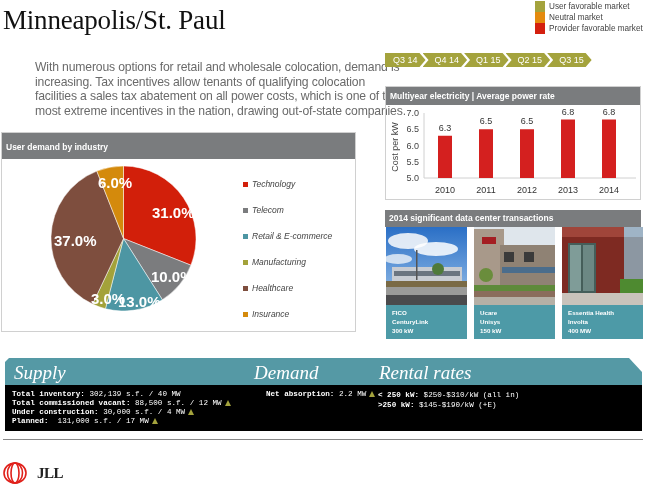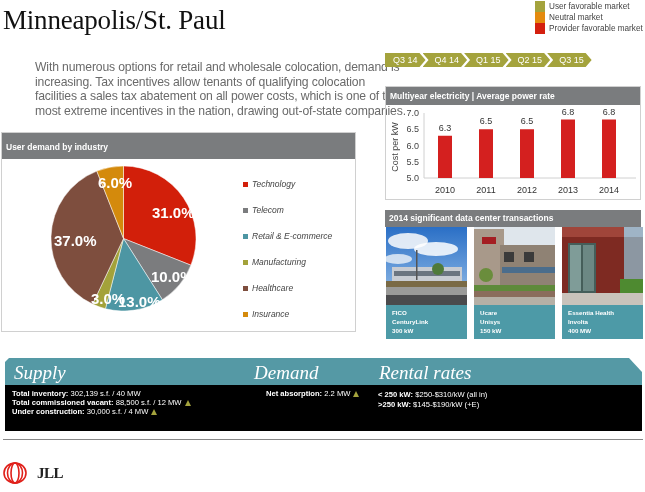--- a/index.html
+++ b/index.html
@@ -38,21 +38,21 @@
   .tx .cards { position: absolute; top: 17px; left: 1px; display: flex; }
   .card { width: 81px; margin-right: 7px; }
   .card:last-child { margin-right: 0; width: 81px; }
   .photo { height: 78px; position: relative; overflow: hidden; }
   .caption { background: #4d9aa7; color: #fff; font-weight: bold; font-size: 6.2px; line-height: 9px; height: 34px; padding: 3px 0 0 6px; }
 
   .bottom { position: absolute; left: 5px; top: 358px; width: 637px; }
   .bottom .band { position: relative; height: 27px; background: #5599a5; clip-path: polygon(4px 0, 624px 0, 637px 14px, 637px 27px, 0 27px, 0 4px); }
   .bottom .band span { position: absolute; top: 4px; font-family: "Liberation Serif", serif; font-style: italic; color: #fff; font-size: 19px; }
   .bottom .body { height: 46px; background: #000; color: #fff; font-size: 7.6px; position: relative; }
-  .bottom .col { position: absolute; top: 5px; line-height: 8.6px; }
+  .bottom .col { position: absolute; top: 5px; line-height: 8.6px; font-family: Liberation Mono, monospace; }
   .bottom b { font-weight: bold; }
   .tri { display: inline-block; width: 0; height: 0; border-left: 3.5px solid transparent; border-right: 3.5px solid transparent; border-bottom: 6px solid #a4a33d; margin-left: 3px; vertical-align: -1px; }
 
   .rule { position: absolute; left: 3px; top: 439px; width: 640px; height: 1px; background: #888; }
   .logo { position: absolute; left: 3px; top: 462px; display: flex; align-items: center; gap: 8px; }
   .logo .word { font-family: "Liberation Serif", serif; font-weight: bold; font-size: 15px; color: #222; margin-left: 2px; letter-spacing: -0.5px; }
 </style>
 </head>
 <body>
 
@@ -242,20 +242,21 @@
   <div class="band">
     <span style="left:9px;">Supply</span>
     <span style="left:249px;">Demand</span>
     <span style="left:374px;">Rental rates</span>
   </div>
   <div class="body">
     <div class="col" style="left:7px;">
       <div><b>Total inventory:</b><span> 302,139 s.f. / 40 MW</span></div>
       <div><b>Total commissioned vacant:</b><span> 88,500 s.f. / 12 MW</span><span class="tri"></span></div>
       <div style="margin-top:1px;"><b>Under construction:</b><span> 30,000 s.f. / 4 MW</span><span class="tri"></span></div>
+      <div><b>Planned:</b><span style="white-space:pre">  131,000 s.f. / 17 MW</span><span class="tri"></span></div>
     </div>
     <div class="col" style="left:261px;">
       <div><b>Net absorption:</b><span> 2.2 MW</span><span class="tri"></span></div>
     </div>
     <div class="col" style="left:373px; line-height:10px;">
       <div><b>&lt; 250 kW:</b><span> $250-$310/kW (all in)</span></div>
       <div><b>&gt;250 kW:</b><span> $145-$190/kW (+E)</span></div>
     </div>
   </div>
 </div>

